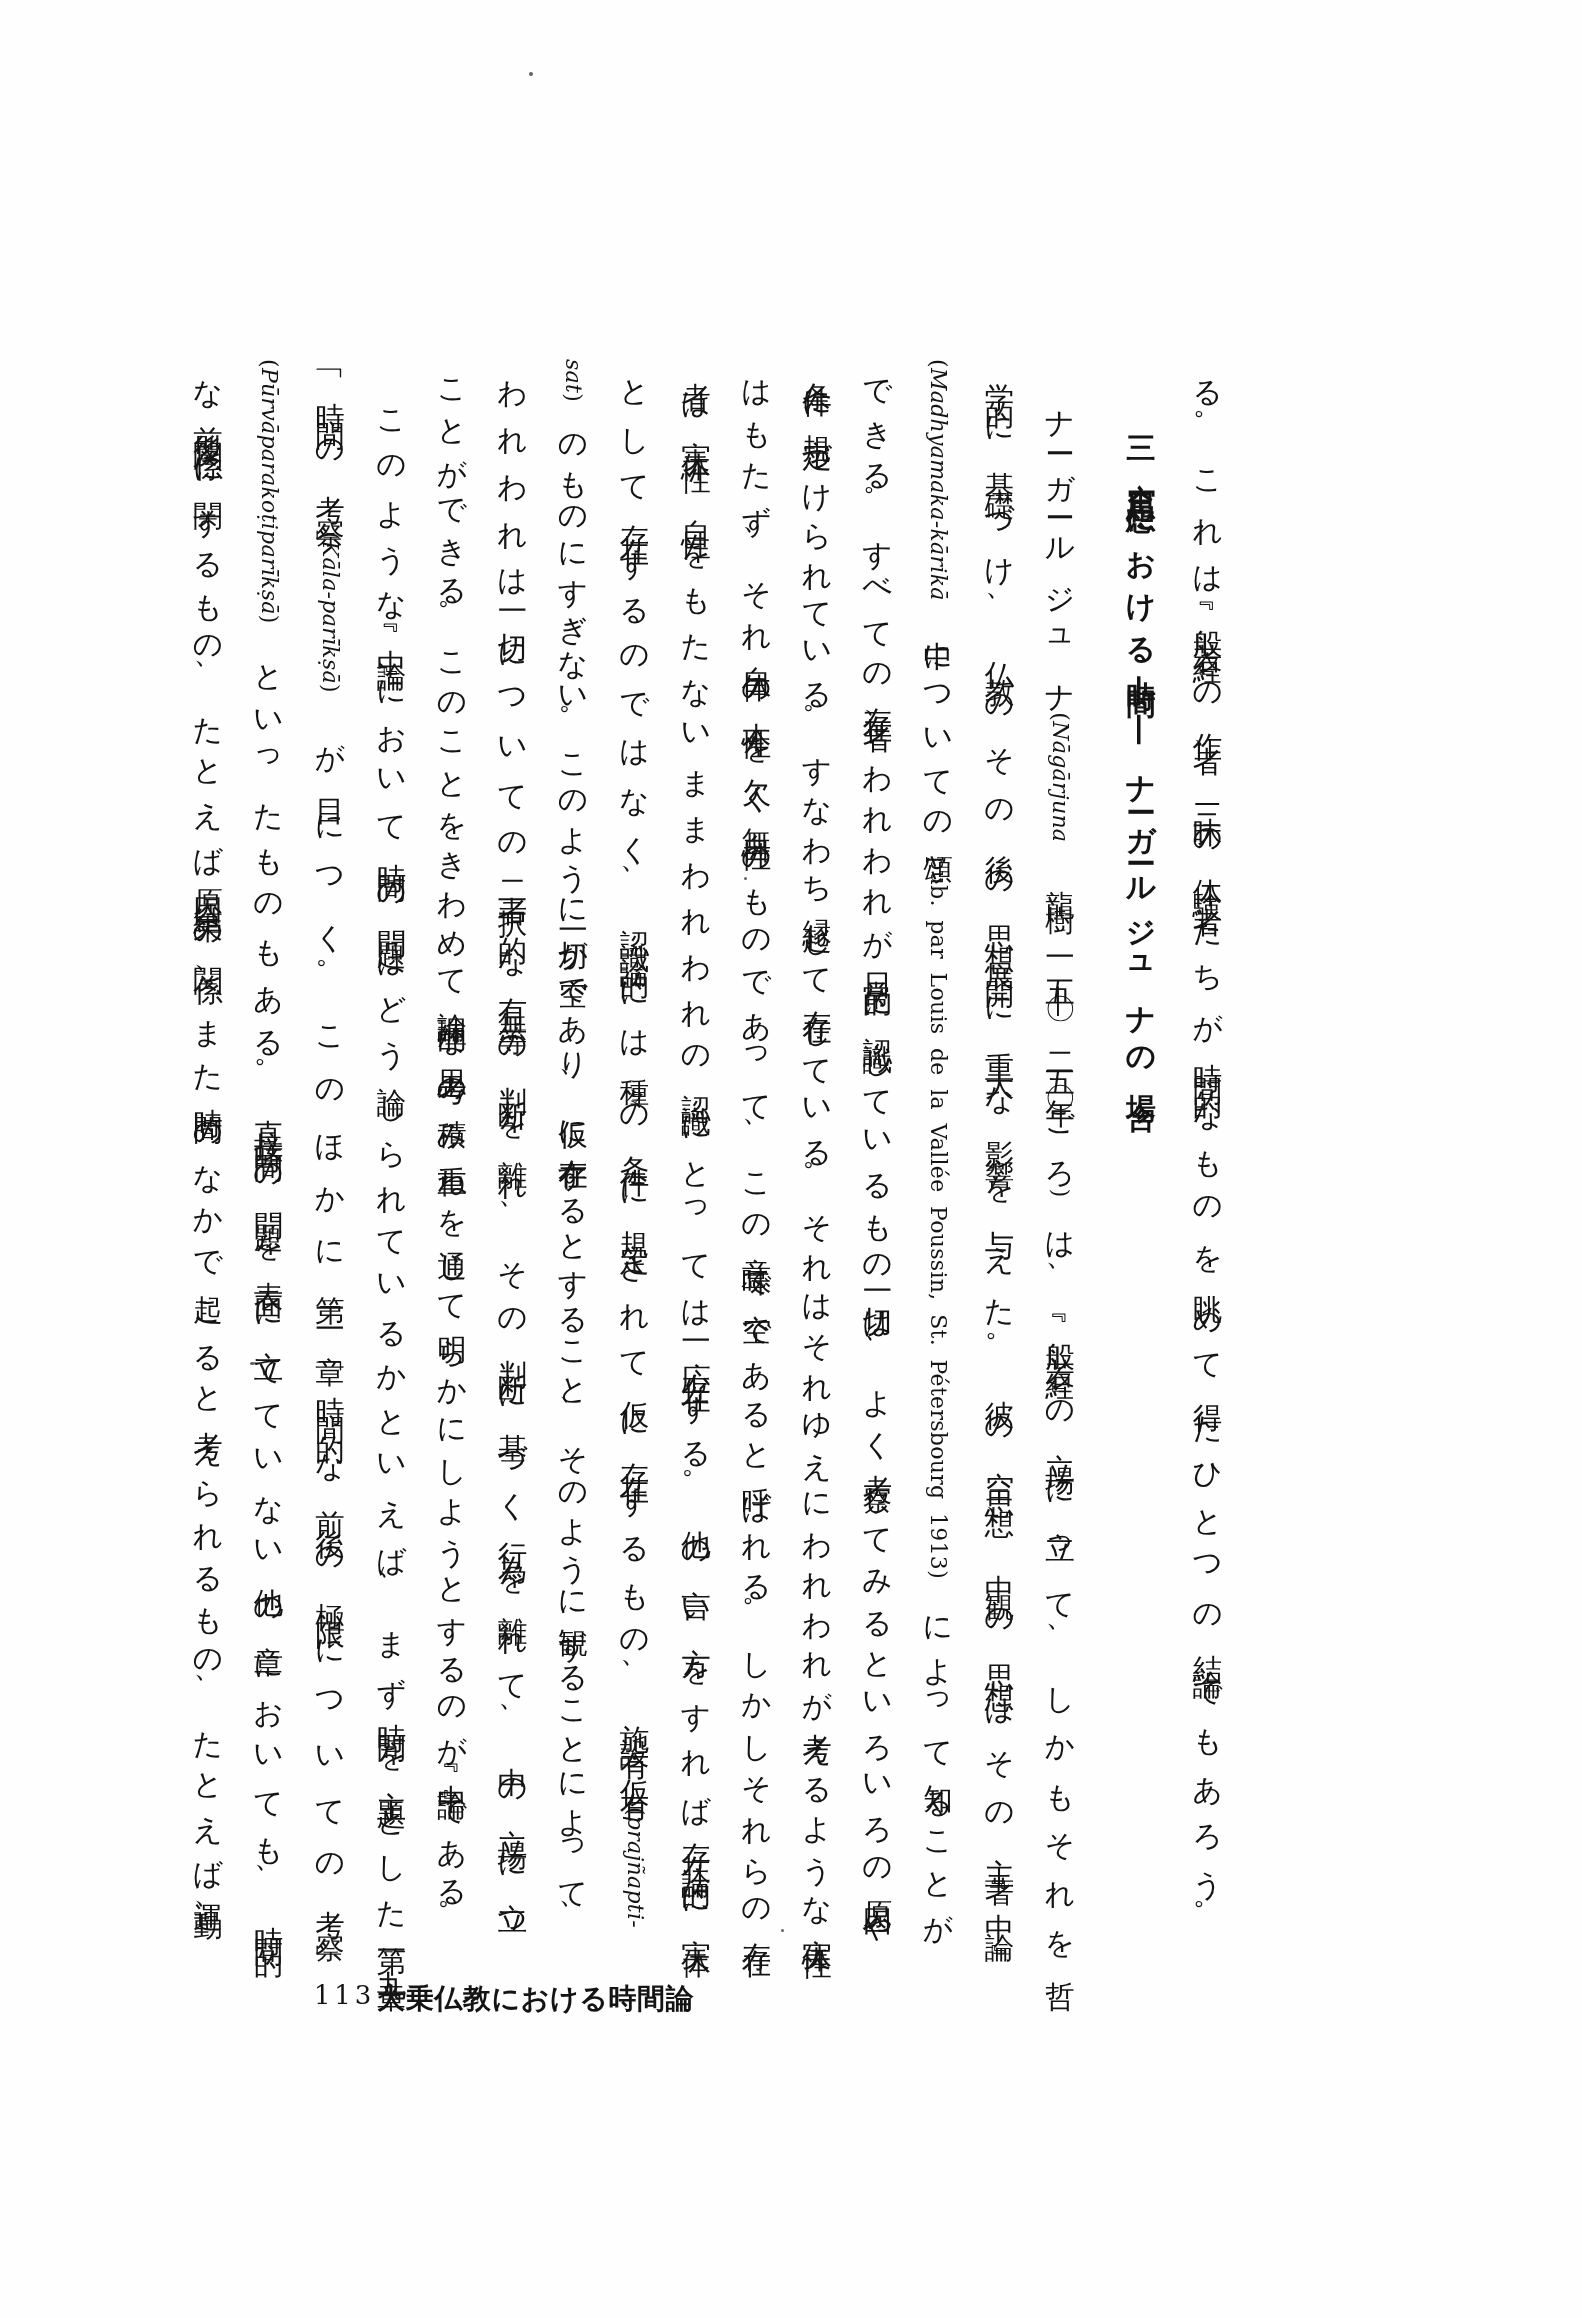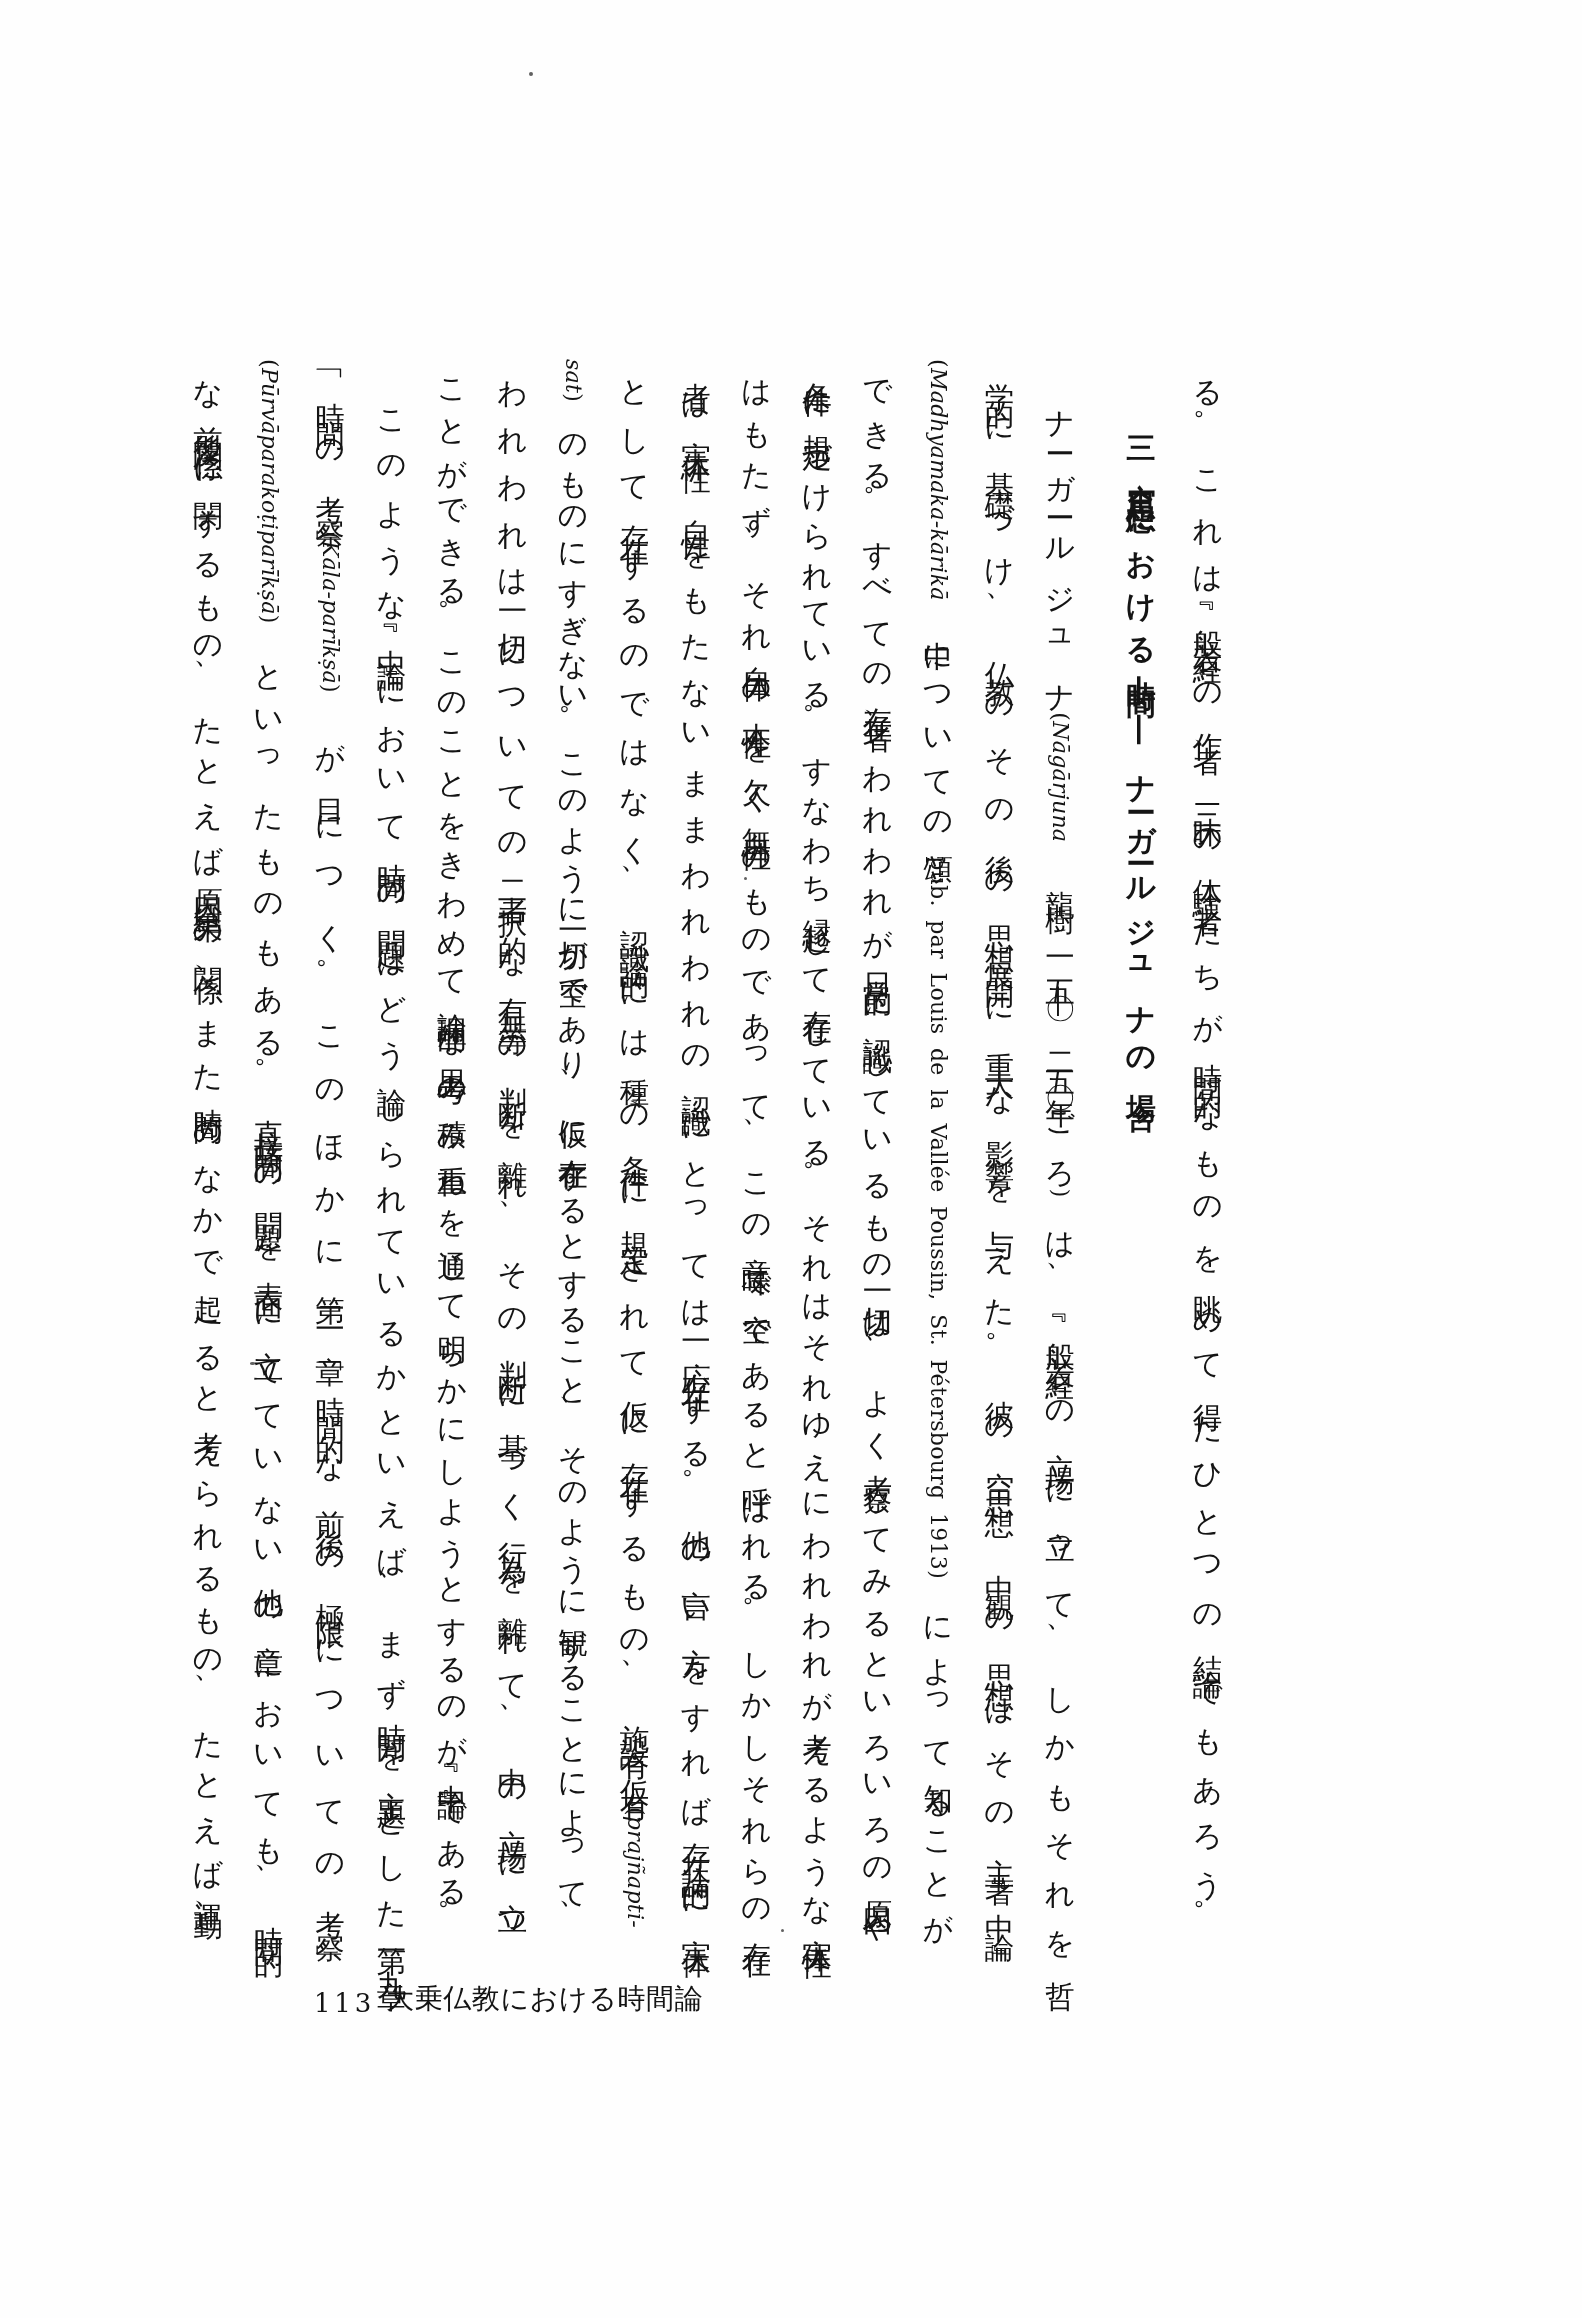--- a/index.html
+++ b/index.html
@@ -57,31 +57,31 @@
     font-family: "DejaVu Serif", "Liberation Serif", serif;
   }
   .lat.i {
     font-style: italic;
   }
   .footer {
     position: absolute;
     left: 314px;
     top: 1980px;
     display: flex;
-    align-items: flex-end;
-    gap: 11px;
+    align-items: flex-start;
+    gap: 2px;
     font-size: 28px;
   }
   .footer .num {
     letter-spacing: 3.8px;
     font-size: 26px;
   }
   .footer .title {
     letter-spacing: 0.6px;
-    font-weight: 400;
+    font-weight: 700;
   }
   
   .speck {
     position: absolute;
     background: #3a3a3a;
     border-radius: 50%;
     opacity: 0.8;
   }
 </style>
 </head>

